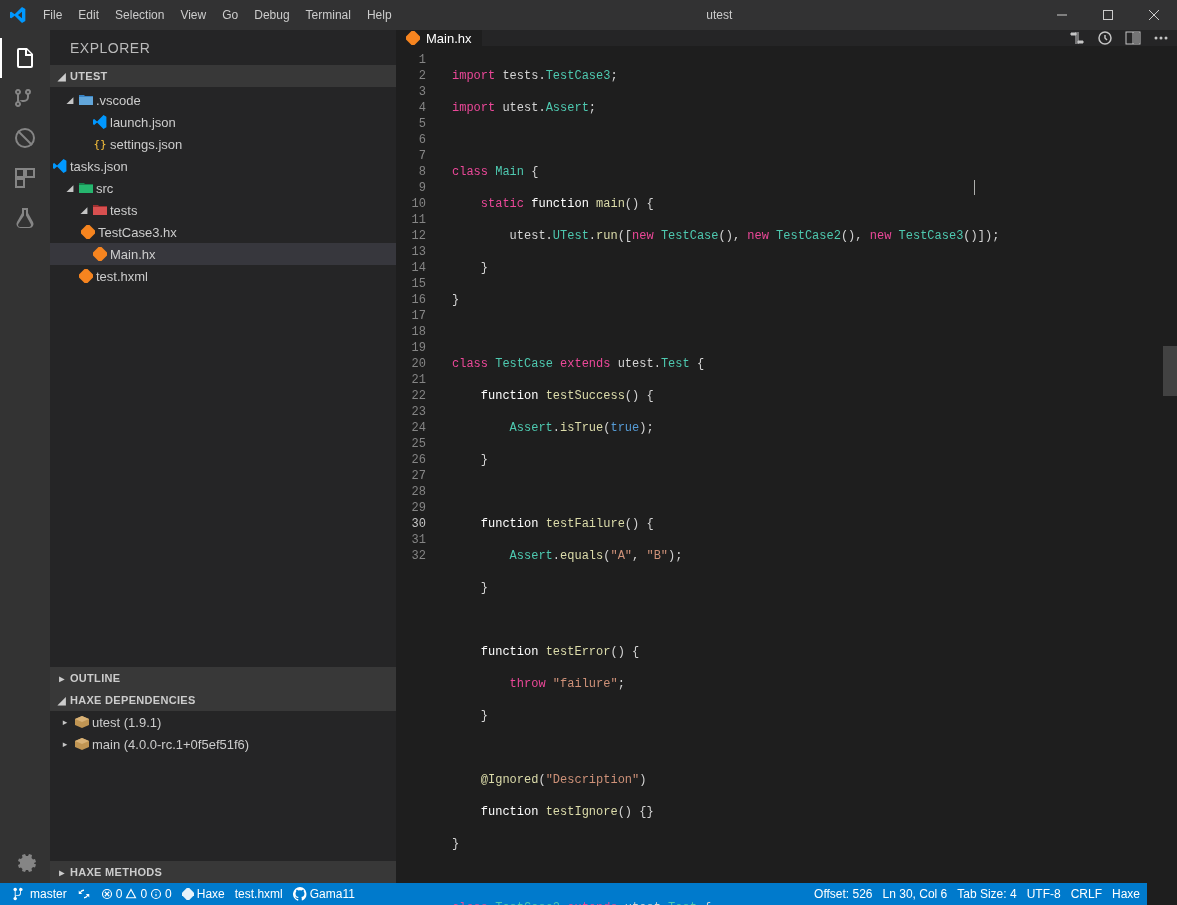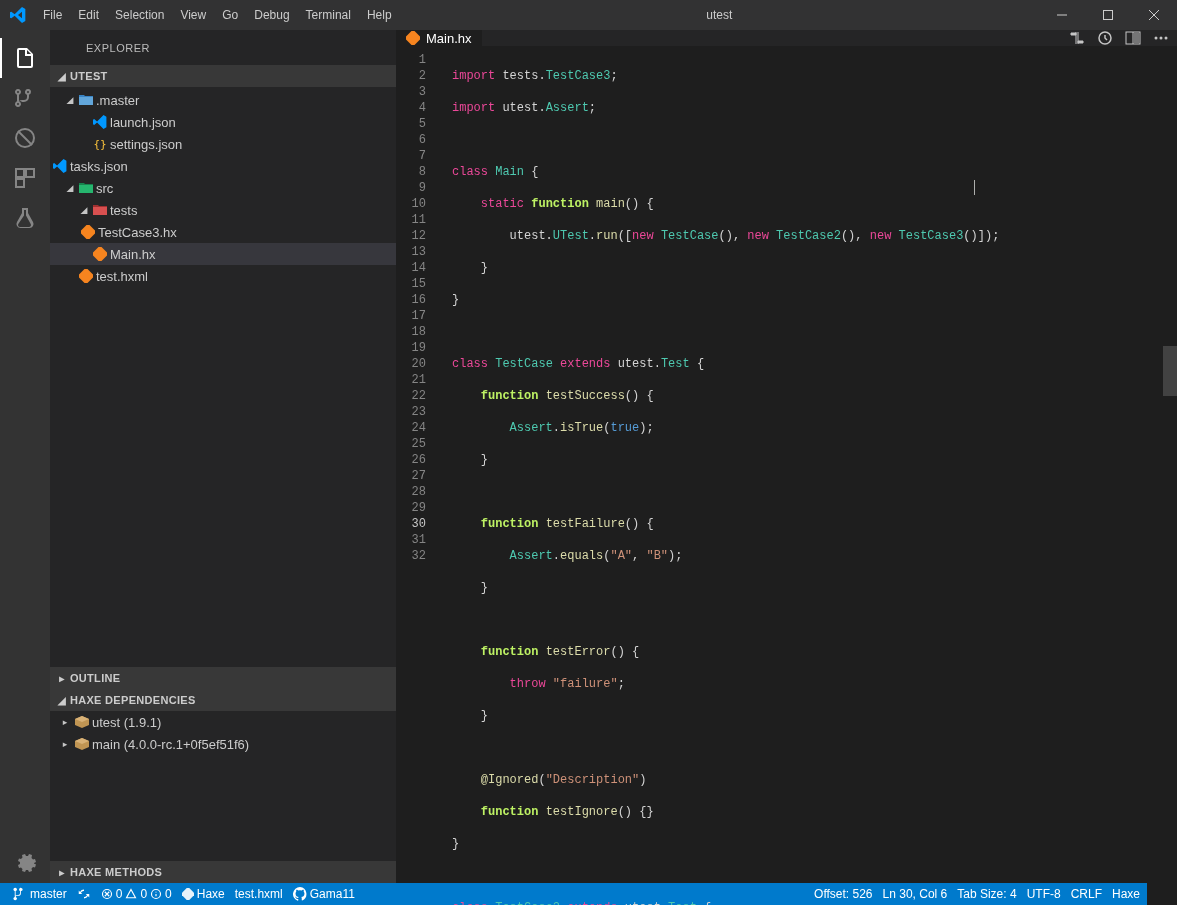--- a/index.html
+++ b/index.html
@@ -24,21 +24,21 @@
 .titlebar .win-controls { display:flex; }
 .titlebar .win-btn { width:46px; height:30px; display:flex; align-items:center; justify-content:center; color:#cccccc; }
 
 .main { flex:1; display:flex; min-height:0; }
 .activitybar { width:50px; background:#333333; display:flex; flex-direction:column; align-items:center; padding-top:8px; }
 .activity-item { width:50px; height:40px; display:flex; align-items:center; justify-content:center; color:#858585; position:relative; }
 .activity-item.active { color:#ffffff; }
 .activity-item.active::before { content:""; position:absolute; left:0; top:0; width:2px; height:100%; background:#ffffff; }
 .activity-spacer { flex:1; }
 .sidebar { width:346px; background:#252526; display:flex; flex-direction:column; min-height:0; }
-.sidebar-title { height:35px; padding:0 36px; display:flex; align-items:center; font-size:11px; letter-spacing:0.5px; color:#bbbbbb; text-transform:uppercase; }
+.sidebar-title { height:35px; padding:0 20px; display:flex; align-items:center; font-size:14px; letter-spacing:0.5px; color:#bbbbbb; text-transform:uppercase; }
 .section-header { height:22px; background:#383838; display:flex; align-items:center; padding-left:4px; font-size:11px; font-weight:700; letter-spacing:0.3px; color:#cccccc; cursor:default; }
 .section-header .twisty { width:16px; text-align:center; font-size:10px; }
 .section-header.collapsed .twisty { transform:none; }
 .tree { flex:1; overflow:auto; padding-top:2px; }
 .tree-row { height:22px; display:flex; align-items:center; color:#cccccc; cursor:default; }
 .tree-row.selected { background:#37373d; }
 .tree-row .twisty { width:12px; text-align:center; font-size:9px; color:#c5c5c5; }
 .tree-row .icon { width:20px; display:flex; align-items:center; justify-content:center; }
 .tree-row .label { white-space:nowrap; }
 .dep-row { height:22px; display:flex; align-items:center; padding-left:8px; }
@@ -50,21 +50,21 @@
 .tab { display:flex; align-items:center; padding:0 10px; background:#1e1e1e; border-right:1px solid #252526; color:#ffffff; }
 .tab .icon { margin-right:6px; }
 .tabbar .spacer { flex:1; }
 .tab-actions { display:flex; align-items:center; padding-right:8px; gap:12px; color:#c5c5c5; }
 .editor { flex:1; display:flex; font-family: Consolas, "Courier New", monospace; font-size:12px; line-height:16px; position:relative; }
 .gutter { width:48px; text-align:right; color:#858585; padding-top:6px; padding-right:18px; user-select:none; }
 .gutter div { height:16px; }
 .code { flex:1; padding-top:6px; white-space:pre; color:#d4d4d4; position:relative; }
 .code-line { height:16px; padding-left:8px; }
 .kw { color:#ec4899; }
-.fn { color:#bef264;font-weight:bold; }
+.fn { color:#ffffff; }
 .type { color:#4ec9b0; }
 .call { color:#dcdcaa; }
 .str { color:#ce9178; }
 .const { color:#569cd6; }
 .meta { color:#dcdcaa; }
 .minimap { width:16px; background:#1e1e1e; }
 .vscroll { width:14px; background:#1e1e1e; position:relative; }
 .vscroll .thumb { position:absolute; left:0; right:0; top:300px; height:50px; background:rgba(121,121,121,0.4); }
 .text-cursor { position:absolute; left:530px; top:134px; width:1px; height:15px; background:#aeafad; }
 
@@ -157,21 +157,21 @@
     </div>
     <div class="tree">
       <div class="tree-row" style="padding-left:14px">
         <span class="twisty">◢</span>
         <span class="icon">
             <svg width="16" height="14" viewBox="0 0 16 14">
               <path fill="#3a84c4" d="M1 2h5l1 1h8v9H1z"></path>
               <path fill="#62a6da" d="M1 4h14v8H1z"></path>
             </svg>
           </span>
-        <span class="label">.master</span>
+        <span class="label">.vscode</span>
       </div>
       <div class="tree-row" style="padding-left:40px">
         <span class="icon">
             <svg width="14" height="14" viewBox="0 0 24 24">
               <path fill="#0098ff" d="M23 3l-5-3-11 11L2 7 0 8v8l2 1 5-4 11 11 5-3V3z"></path>
             </svg>
           </span>
         <span class="label">launch.json</span>
       </div>
       <div class="tree-row" style="padding-left:40px">

